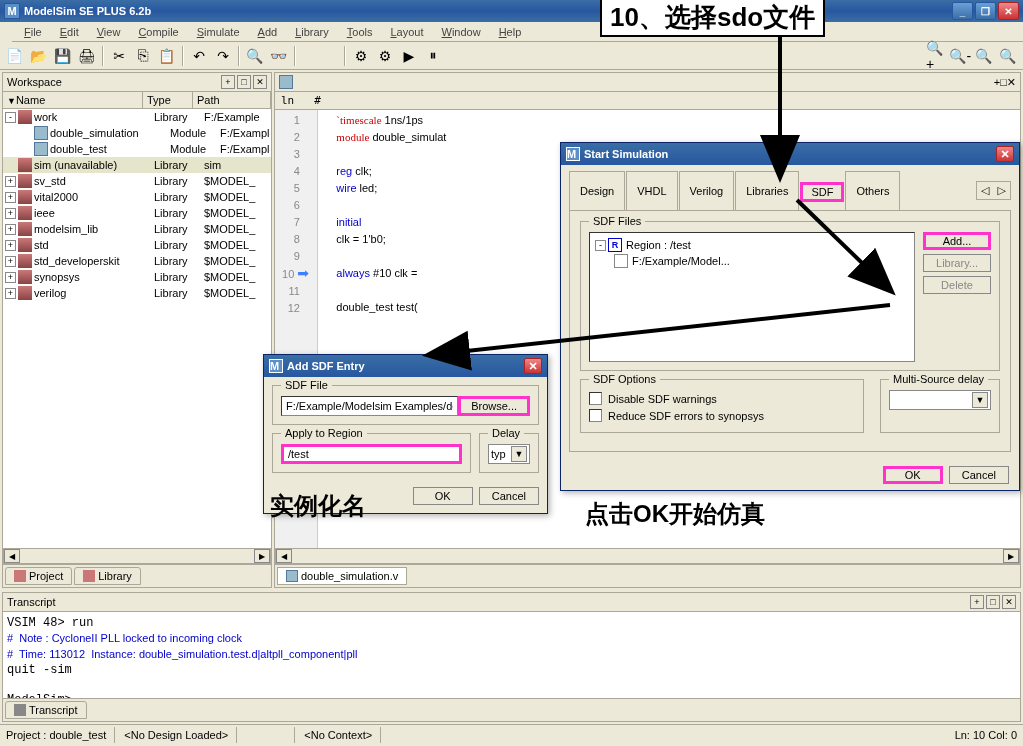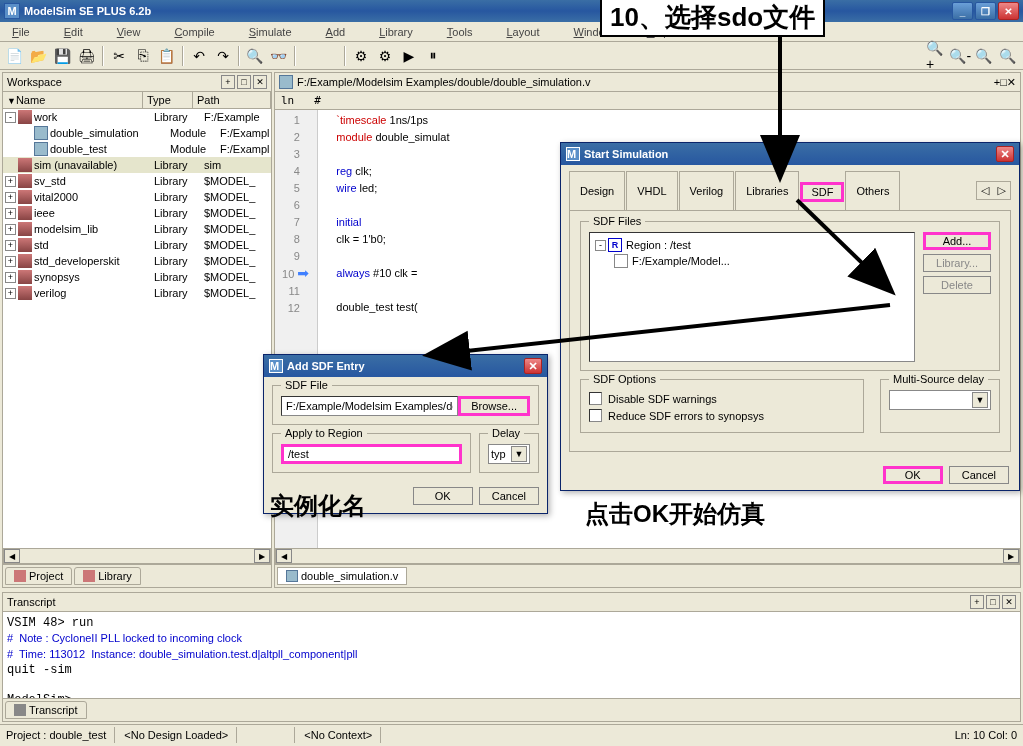--- a/index.html
+++ b/index.html
@@ -4,21 +4,21 @@
 <style>
 * { box-sizing: border-box; margin: 0; padding: 0; font-family: Tahoma, Arial, sans-serif; font-size: 11px; }
 body { background: #ece9d8; width: 1023px; height: 746px; overflow: hidden; position: relative; }
 
 .titlebar { background: linear-gradient(to bottom, #3a6ea5 0%, #2757a0 50%, #3a6ea5 100%); height: 22px; display: flex; align-items: center; color: white; padding: 0 4px; font-weight: bold; }
 .titlebar .app-icon { width: 16px; height: 16px; background: #5a8fc8; margin-right: 4px; display: inline-flex; align-items: center; justify-content: center; border: 1px solid #2757a0; }
 .titlebar .win-controls { margin-left: auto; display: flex; gap: 2px; }
 .win-btn { width: 21px; height: 18px; background: linear-gradient(#6a9fd8,#3a6ea5); border: 1px solid #2757a0; color: white; display: flex; align-items: center; justify-content: center; font-size: 10px; cursor: pointer; border-radius: 2px; }
 .win-btn.close { background: linear-gradient(#e88,#c33); border-color: #a22; }
 
-.menubar { height: 20px; background: #ece9d8; display: flex; align-items: center; padding: 0 4px; gap: 18px; border-bottom: 1px solid #aca899; }
+.menubar { height: 20px; background: #ece9d8; display: flex; align-items: center; padding: 0 4px; gap: 2px; border-bottom: 1px solid #aca899; margin-left: 12px; }
 .menubar span { padding: 2px 8px; color: #444; cursor: pointer; }
 .menubar span u { text-decoration: underline; }
 
 .toolbar { height: 28px; background: #ece9d8; display: flex; align-items: center; padding: 2px 4px; gap: 2px; border-bottom: 1px solid #aca899; }
 .tb-btn { width: 22px; height: 22px; border: 1px solid transparent; display: flex; align-items: center; justify-content: center; cursor: pointer; font-size: 14px; }
 .tb-sep { width: 2px; height: 20px; border-left: 1px solid #aca899; border-right: 1px solid #fff; margin: 0 2px; }
 
 .main-area { display: flex; height: 520px; position: relative; }
 
 .workspace { width: 270px; border: 1px solid #aca899; display: flex; flex-direction: column; background: white; margin: 2px; }
@@ -49,21 +49,21 @@
 
 .editor-area { flex: 1; border: 1px solid #aca899; margin: 2px 2px 2px 0; display: flex; flex-direction: column; background: white; position: relative; }
 .editor-title { background: #ece9d8; padding: 2px 4px; display: flex; align-items: center; border-bottom: 1px solid #aca899; }
 .editor-title .ic { width: 14px; height: 14px; background: #9bc; border: 1px solid #579; margin-right: 4px; }
 .code-header { display: flex; background: #ece9d8; border-bottom: 1px solid #aca899; padding: 2px 6px; }
 .code-header span { margin-right: 20px; font-family: monospace; }
 .code-body { flex: 1; display: flex; font-family: 'Courier New', monospace; font-size: 13px; overflow: hidden; }
 .gutter { background: #f0f0f0; color: #888; text-align: right; padding: 2px 8px 2px 4px; border-right: 1px solid #ccc; line-height: 17px; white-space: pre; }
 .gutter .arrow { color: #4080ff; font-size: 14px; }
 .code-text { padding: 2px 6px; line-height: 17px; white-space: pre; }
-.kw-red { color: #cc0000; }
+.kw-red { color: #cc0000; font-family: Liberation Serif, serif; }
 .kw-blue { color: #0000cc; }
 .editor-tabs { background: #ece9d8; border-top: 1px solid #aca899; padding: 2px; }
 .editor-tab { display: inline-flex; padding: 2px 8px; border: 1px solid #aca899; background: white; align-items: center; gap: 3px; cursor: pointer; }
 
 .transcript { border: 1px solid #aca899; margin: 2px; background: white; height: 130px; display: flex; flex-direction: column; }
 .transcript-body { flex: 1; padding: 4px; font-family: 'Courier New', monospace; font-size: 12px; line-height: 15px; white-space: pre; overflow: auto; }
 .t-blue { color: #0000cc; }
 
 .scrollbar-h { height: 16px; background: #ece9d8; border: 1px solid #aca899; display: flex; align-items: center; }
 .sb-btn { width: 16px; height: 14px; background: #ece9d8; border: 1px solid #888; font-size: 8px; display: flex; align-items: center; justify-content: center; }
@@ -288,21 +288,20 @@
       <div class="ws-tab">
           <span class="ic"></span>
           <span>Library</span>
         </div>
     </div>
   </div>
 
   <div class="editor-area">
     <div class="editor-title">
       <span class="ic"></span>
-      <span>F:/Example/Modelsim Examples/double/double_simulation.v</span>
       <span style="margin-left:auto" class="ctrl">+</span>
       <span class="ctrl">□</span>
       <span class="ctrl">✕</span>
     </div>
     <div class="code-header">
       <span>ln</span>
       <span>#</span>
     </div>
     <div class="code-body">
       <div class="gutter" id="gutter">  1   

